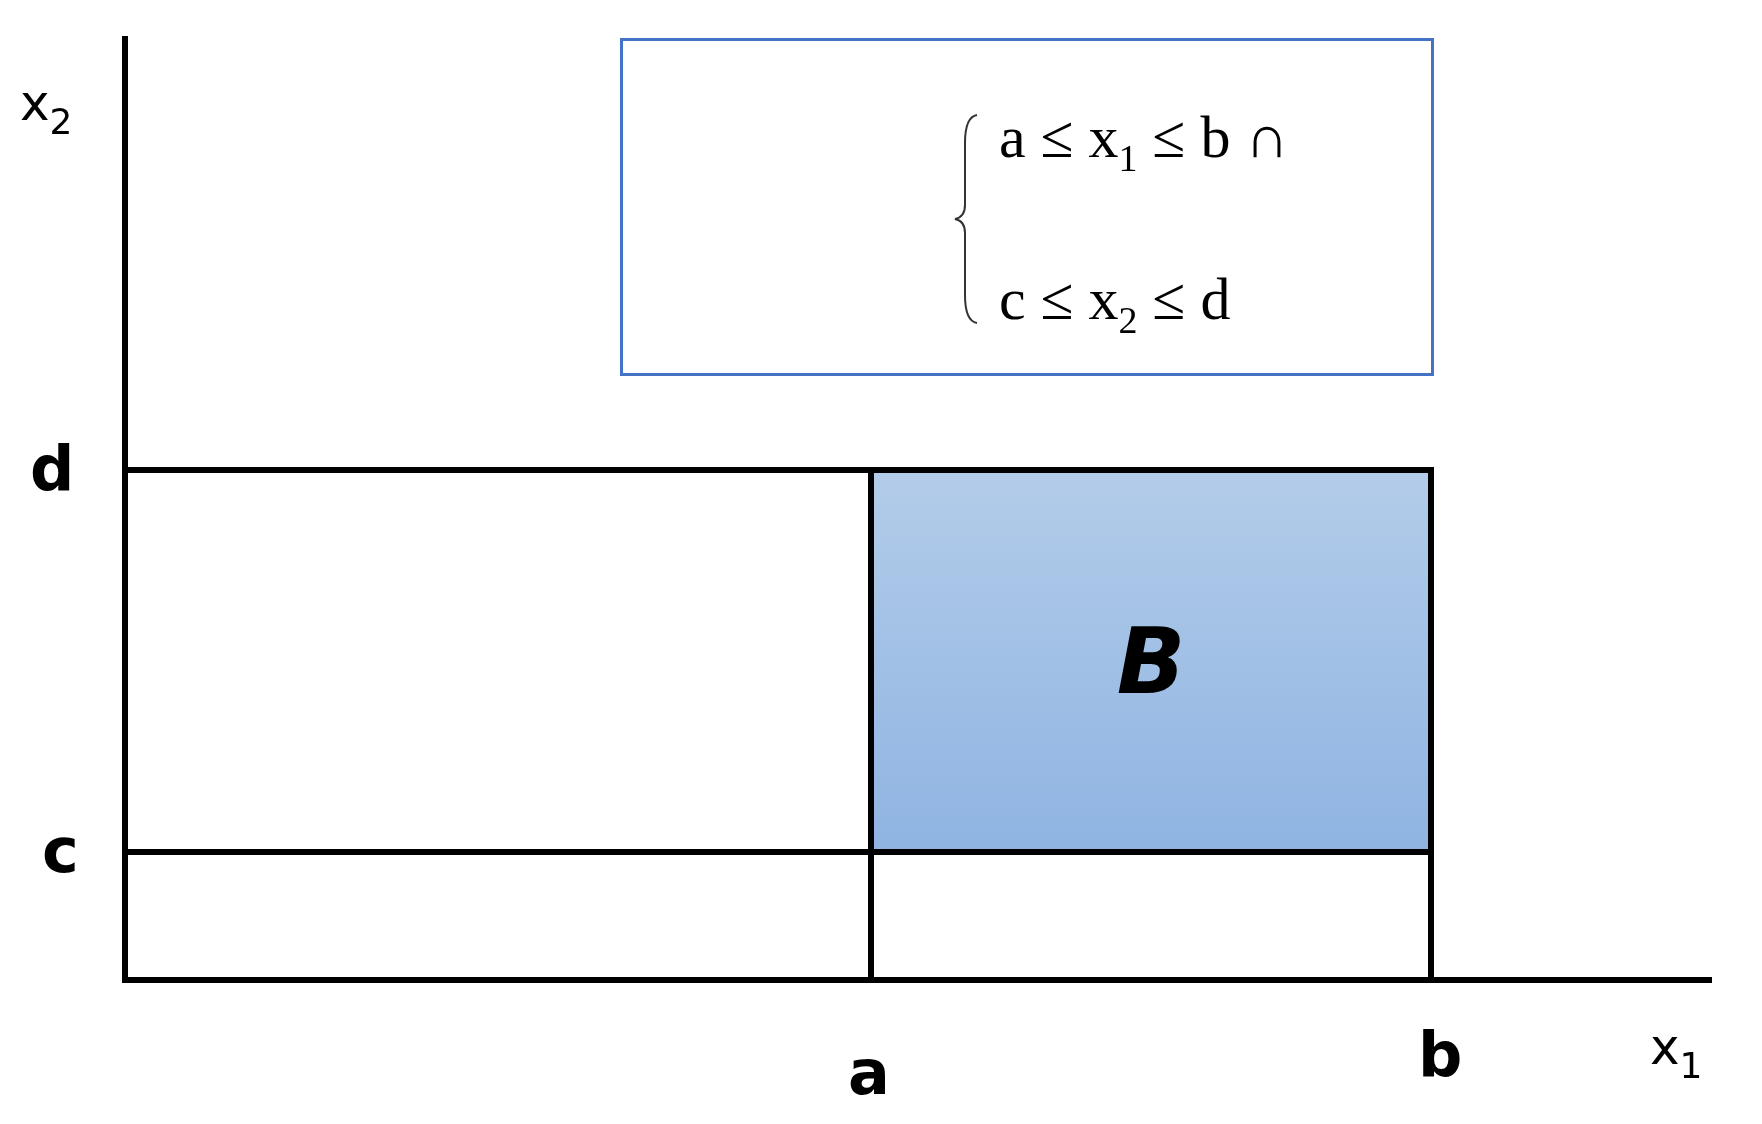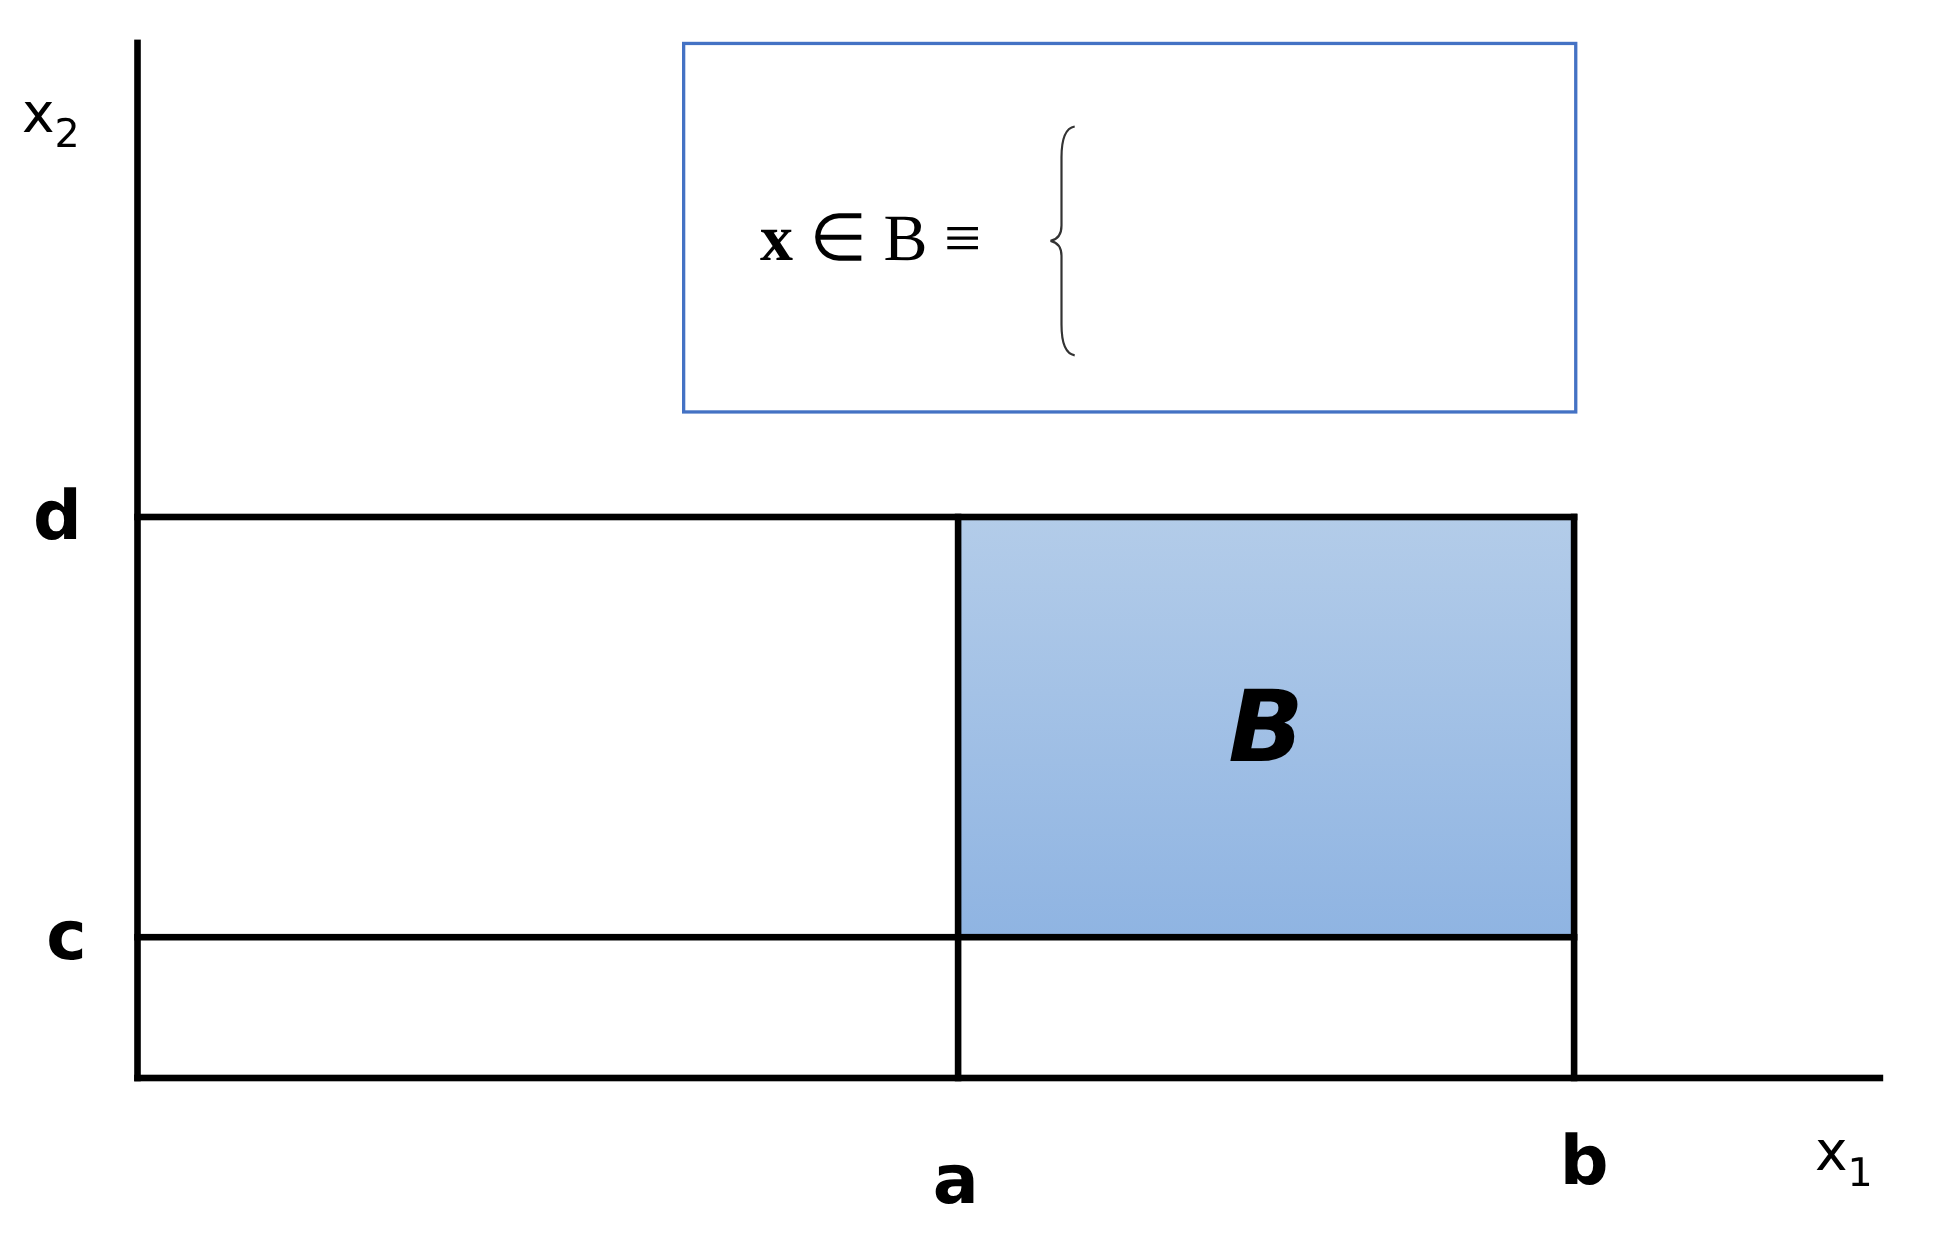--- a/index.html
+++ b/index.html
@@ -53,21 +53,24 @@
   <div class="label axis-label" style="left:1650px; top:1022px;">
     <span>x</span><sub>1</sub>
   </div>
 
   <div class="label bound-label" style="left:30px; top:438px;">d</div>
   <div class="label bound-label" style="left:42px; top:820px;">c</div>
   <div class="label bound-label" style="left:848px; top:1042px;">a</div>
   <div class="label bound-label" style="left:1418px; top:1024px;">b</div>
 
   <div id="formula-box">
-    <div id="formula-lhs" class="label">
-      <span class="bx">x</span><span style="white-space:pre;"> ∈ B ≡ </span>
-    </div>
     <svg id="brace" viewBox="0 0 30 212">
       <path d="M26 2 Q14 4 14 30 L14 92 Q14 104 4 106 Q14 108 14 120 L14 182 Q14 208 26 210" fill="none" stroke="#333" stroke-width="2"></path>
     </svg>
+    <div id="cond-1" class="cond label">
+      <span>a ≤ x</span><sub>1</sub><span style="white-space:pre;"> ≤ b ∩</span>
+    </div>
+    <div id="cond-2" class="cond label">
+      <span>c ≤ x</span><sub>2</sub><span style="white-space:pre;"> ≤ d</span>
+    </div>
   </div>
 
 </div>
 
 </body></html>

